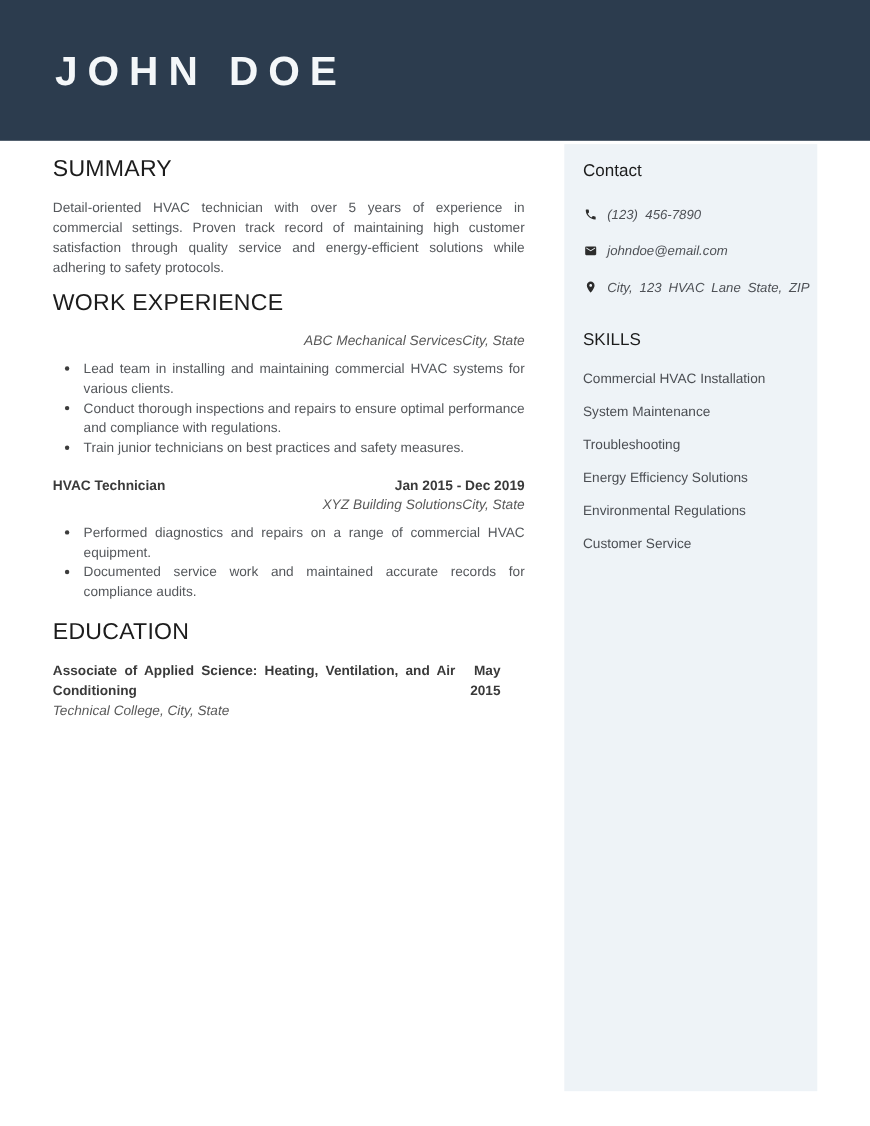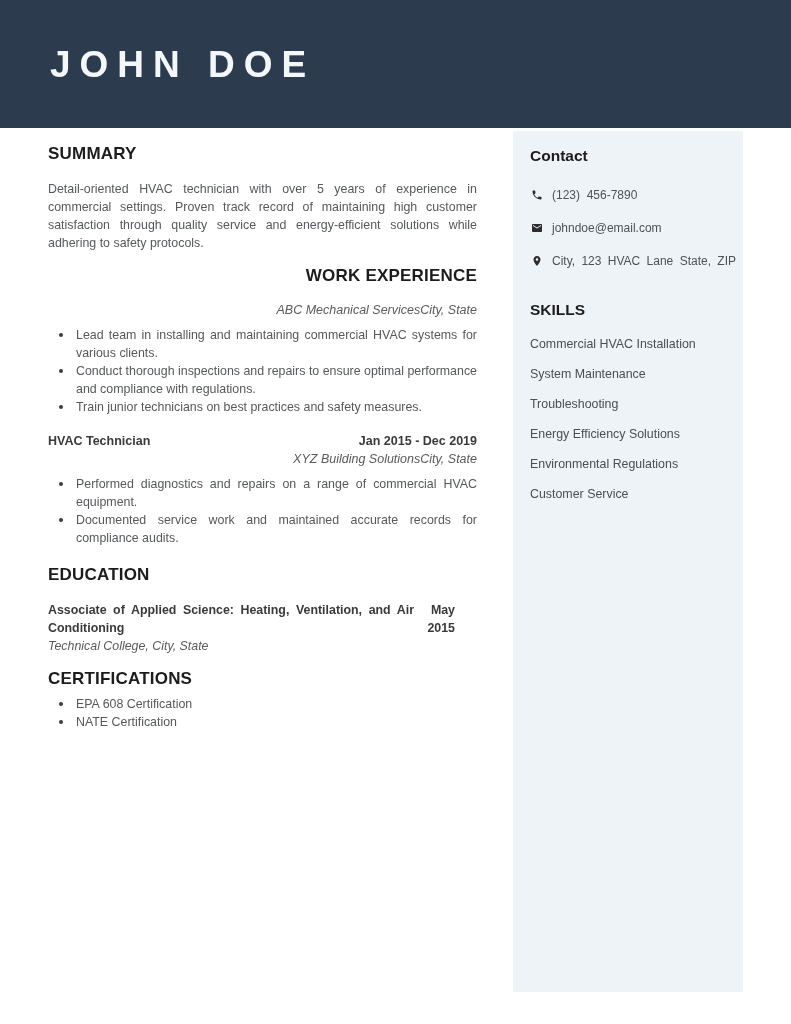--- a/index.html
+++ b/index.html
@@ -32,24 +32,24 @@
   .body-row{display:flex;margin-top:3px;padding-left:48px;}
   .main-col{width:429px;padding-top:14px;}
   .side-col{
     width:230px;margin-left:36px;min-height:861px;
     background:var(--sidebar-bg);
     padding:16px 7px 24px 17px;
   }
 
   
   .section-heading{
-    margin:0;font-size:17px;font-weight:700;color:var(--heading-color);
+    margin:0;font-size:21px;font-weight:400;color:var(--heading-color);
     line-height:18px;letter-spacing:.2px;
   }
-  .mt-work{margin-top:15px;text-align:right;}
+  .mt-work{margin-top:15px;}
   .mt-edu{margin-top:19px;}
   .mt-cert{margin-top:15px;}
 
   .summary-text{
     margin:17px 0 0;font-size:12.4px;line-height:18px;
     color:var(--body-color);text-align:justify;
   }
 
   .job{margin-top:16px;}
   .job-row{display:flex;justify-content:space-between;font-size:12.5px;line-height:18px;}
@@ -72,23 +72,23 @@
   .edu-entry{margin-top:17px;}
   .edu-row{display:flex;padding-right:22px;line-height:18px;}
   .edu-degree{flex:1;font-size:12.4px;font-weight:700;color:var(--bold-color);text-align:justify;}
   .edu-date{width:36px;margin-left:5px;font-size:12.4px;font-weight:700;color:var(--bold-color);text-align:right;}
   .institution{font-size:12.4px;line-height:18px;font-style:italic;color:#5a5a5a;}
 
   .cert-list{margin-top:18px;}
 
   
   .side-heading{
-    margin:0;font-size:15.5px;font-weight:700;color:var(--heading-color);line-height:18px;
-  }
-  .contact-list{margin-top:23px;}
+    margin:0;font-size:15.5px;font-weight:400;color:var(--heading-color);line-height:18px;
+  }
+  .contact-list{margin-top:23px;font-style:italic;}
   .contact-row{display:flex;align-items:flex-start;margin-bottom:18px;}
   .contact-icon{flex:0 0 13px;width:13px;margin-right:9px;display:flex;justify-content:center;padding-top:1px;}
   .contact-icon svg{width:12px;height:12px;fill:#2c2c2c;}
   .contact-text{flex:1;font-size:12px;line-height:15px;color:#4e5156;}
   .pre{white-space:pre-wrap;}
   .jfull{text-align:justify;text-align-last:justify;}
 
   .skills-block{margin-top:32px;}
   .skills-list{list-style:none;margin:18px 0 0;padding:0;}
   .skill-item{margin-bottom:15px;font-size:12.4px;line-height:15px;color:#4b4e53;}
@@ -146,27 +146,20 @@
         <h2 class="section-heading mt-edu">EDUCATION</h2>
         <div class="edu-entry">
           <div class="edu-row">
             <div class="edu-degree">Associate of Applied Science: Heating, Ventilation, and Air Conditioning</div>
             <div class="edu-date">May 2015</div>
           </div>
           <div class="institution">Technical College, City, State</div>
         </div>
       </section>
 
-      <section>
-        <h2 class="section-heading mt-cert">CERTIFICATIONS</h2>
-        <ul class="bullets cert-list">
-            <li>EPA 608 Certification</li>
-            <li>NATE Certification</li>
-          </ul>
-      </section>
 
     </main>
 
     <aside class="side-col">
 
       <section>
         <h2 class="side-heading">Contact</h2>
         <div class="contact-list">
 
           <div class="contact-row">

